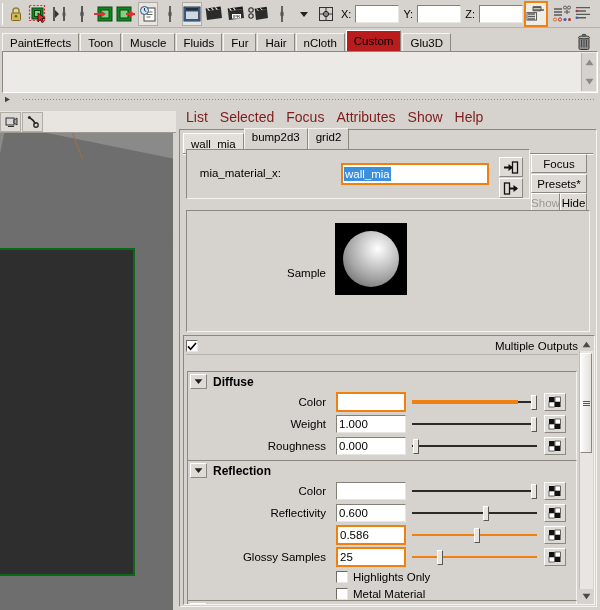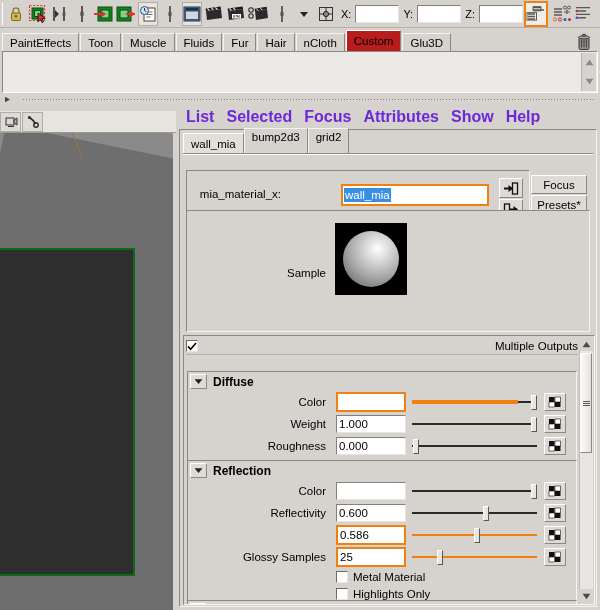--- a/index.html
+++ b/index.html
@@ -122,21 +122,21 @@
   
   .ae {
     position: absolute; left: 176px; top: 103px; width: 424px; height: 507px;
     background: #d6d3ce;
   }
   .ae-menubar {
     position: absolute; left: 0; top: 4px; width: 424px; height: 20px;
     display: flex; align-items: center; padding-left: 4px; gap: 0px;
   }
   .ae-menu {
-    padding: 1px 6px; font-size: 16px; color: #6d28d9; white-space: nowrap; font-weight: bold;
+    padding: 1px 6px; font-size: 14px; color: #7f1d1d; white-space: nowrap;
   }
   .ae-body {
     position: absolute; left: 3px; top: 26px; width: 418px; height: 478px;
     background: #d6d3ce;
     border: 1px solid #8c8880;
     border-right-color:#f5f3f0; border-bottom-color:#f5f3f0;
   }
 
   
   .nodetabs {
@@ -153,21 +153,21 @@
     height: 21px; line-height: 20px; background: #e2dfda;
     border-top: 1px solid #fff; border-left: 1px solid #fff;
   }
   .tabs-rule {
     position: absolute; left: 3px; top: 23px; width: 410px; height: 2px;
     border-top: 1px solid #8c8880; border-bottom: 1px solid #fff;
   }
 
   
   .namepanel {
-    position: absolute; left: 6px; top: 40px; width: 344px; height: 50px;
+    position: absolute; left: 6px; top: 19px; width: 344px; height: 50px;
     background: #d6d3ce;
     border: 1px solid #8c8880; border-right-color:#f5f3f0; border-bottom-color:#f5f3f0;
   }
   .name-label {
     position: absolute; right: 248px; top: 17px;
     font-size: 11.5px; text-align: right; white-space: nowrap;
   }
   .name-input {
     position: absolute; left: 154px; top: 13px; width: 148px; height: 22px;
     background: #fff; border: 2px solid #f08010;
@@ -765,25 +765,25 @@
                   <rect x="1" y="1" width="5.5" height="5" fill="#111"></rect>
                   <rect x="7" y="6" width="5.5" height="5" fill="#111"></rect>
                   <rect x="7" y="1" width="5.5" height="5" fill="#fff" stroke="#111" stroke-width="0.6"></rect>
                   <rect x="1" y="6" width="5.5" height="5" fill="#fff" stroke="#111" stroke-width="0.6"></rect>
                 </svg>
               </span>
             </div>
 
             <div class="chkrow2">
               <span class="chk"></span>
-              <span class="chk-label">Metal Material</span>
+              <span class="chk-label">Highlights Only</span>
             </div>
             <div class="chkrow2">
               <span class="chk"></span>
-              <span class="chk-label">Highlights Only</span>
+              <span class="chk-label">Metal Material</span>
             </div>
           </div>
 
           <div class="frame" style="top:264px;height:21px;">
             <div class="frame-header">
               <span class="disc">
                 
               </span>
               <span class="frame-title">Advanced Reflection</span>
             </div>

